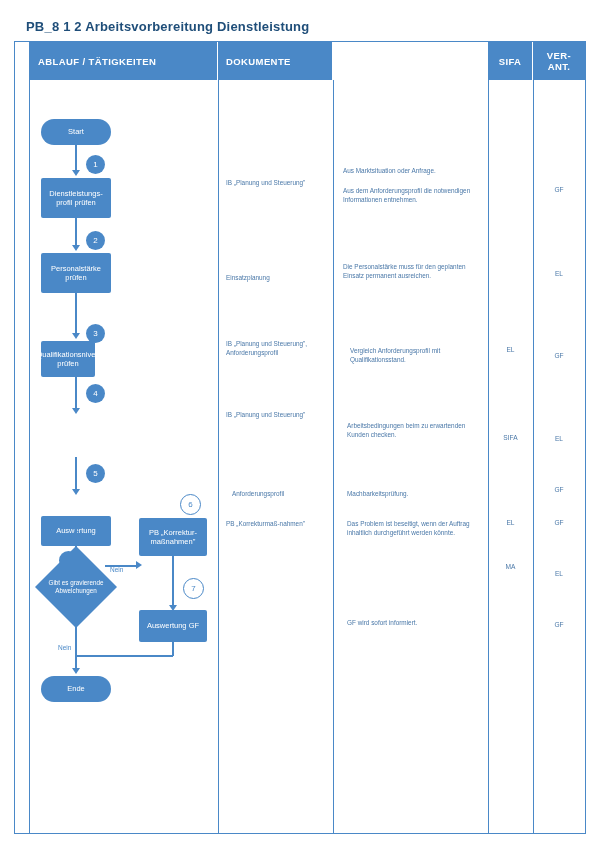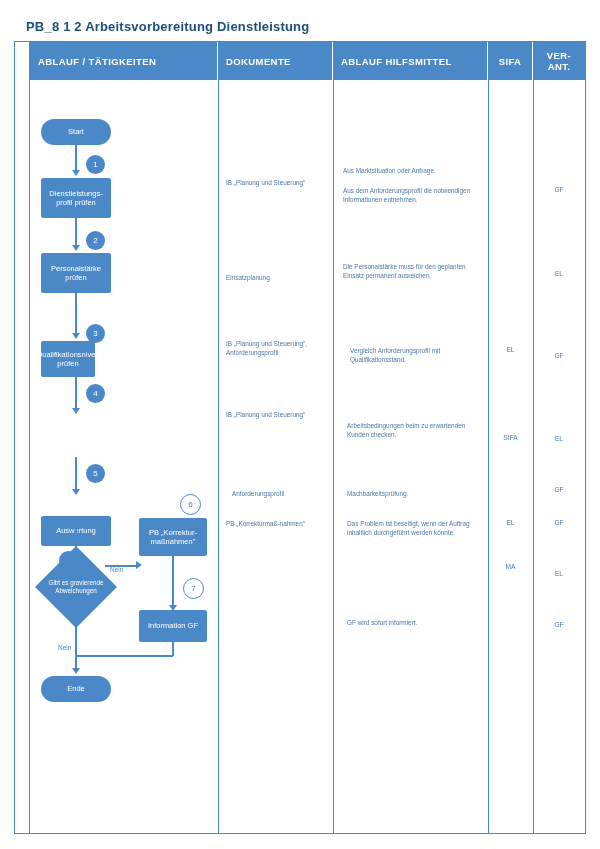--- a/index.html
+++ b/index.html
@@ -218,23 +218,20 @@
   <div class="phase-band">
     
   </div>
 
   <div class="hdr col-ablauf">
     <span>ABLAUF / TÄTIGKEITEN</span>
   </div>
   <div class="hdr col-dok">
     <span>DOKUMENTE</span>
   </div>
-  <div class="hdr col-hilf">
-    <span>ABLAUF HILFSMITTEL</span>
-  </div>
   <div class="hdr col-mitw center">
     <span>SIFA</span>
   </div>
   <div class="hdr col-verant center">
     <div>
       <span>VER-</span>
       <span>ANT.</span>
     </div>
   </div>
 
@@ -301,21 +298,21 @@
 
   <div class="node process" style="left:139px; top:518px; width:68px; height:38px;">
     <span>PB „Korrektur-maßnahmen"</span>
   </div>
 
   <div class="conn v" style="left:172px; top:556px; height:52px;"></div>
   <div class="arrowhead" style="left:169px; top:605px;"></div>
   <div class="step-circle light" style="left:183px; top:578px;">7</div>
 
   <div class="node process" style="left:139px; top:610px; width:68px; height:32px;">
-    <span>Information GF</span>
+    <span>Auswertung GF</span>
   </div>
 
   <div class="conn v" style="left:172px; top:642px; height:14px;"></div>
   <div class="conn h" style="left:75px; top:655px; width:98px;"></div>
 
   <div class="conn v" style="left:75px; top:616px; height:55px;"></div>
   <div class="arrowhead" style="left:72px; top:668px;"></div>
   <div class="edge-label" style="left:58px; top:644px;">Nein</div>
 
   <div class="node rounded" style="left:41px; top:676px; width:70px; height:26px;">

